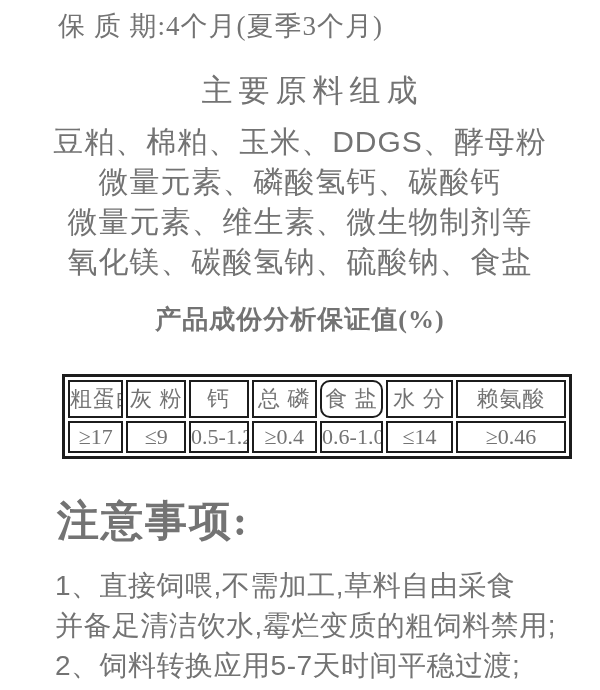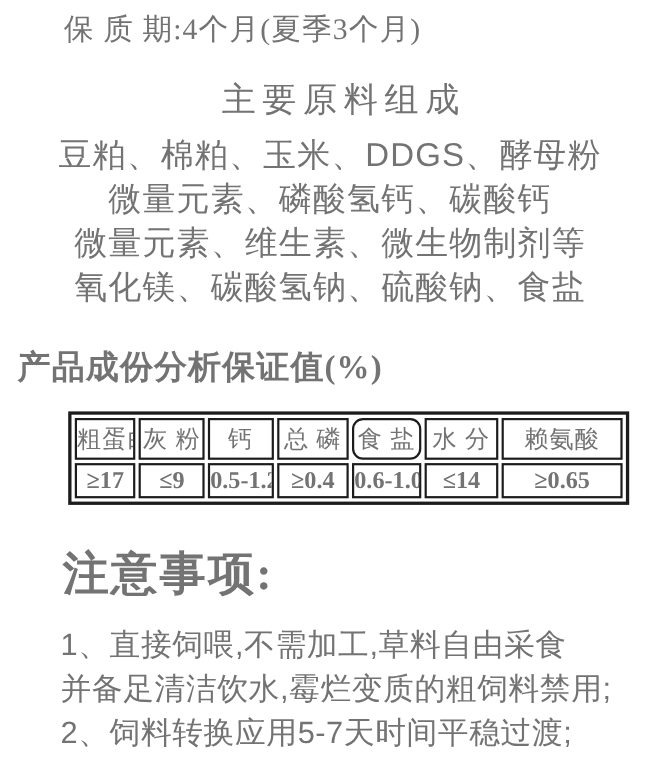--- a/index.html
+++ b/index.html
@@ -50,23 +50,23 @@
     font-size: 30px;
     line-height: 40px;
     letter-spacing: 1px;
     white-space: nowrap;
   }
   .analysis-title {
     position: absolute;
     top: 298px;
     left: 0;
     right: 0;
-    margin: 16px;
-    text-align: left;
-    font-size: 30px;
+    margin: 4px;
+    text-align: center;
+    font-size: 26px;
     font-weight: 700;
     letter-spacing: 1px;
   }
   .analysis-table {
     position: absolute;
     left: 62px;
     top: 374px;
     width: 510px;
     table-layout: fixed;
     border-collapse: separate;
@@ -84,21 +84,21 @@
   }
   .analysis-table th {
     height: 34px;
     font-size: 22px;
     font-weight: 400;
     letter-spacing: 1px;
   }
   .analysis-table td {
     height: 28px;
     font-size: 22px;
-    font-weight: 700;
+    font-weight: 400;
     text-align: center;
   }
   .analysis-table th:nth-child(1) { width: 11.4%; }
   .analysis-table th:nth-child(2) { width: 12.3%; }
   .analysis-table th:nth-child(3) { width: 12.3%; }
   .analysis-table th:nth-child(4) { width: 13.6%; }
   .analysis-table th:nth-child(5) { width: 13.0%; border-radius: 10px; }
   .analysis-table th:nth-child(6) { width: 14.0%; }
   .analysis-table th:nth-child(7) { width: 23.4%; }
   .notes-title {
@@ -152,21 +152,21 @@
         <th>水 分</th>
         <th>赖氨酸</th>
       </tr>
       <tr>
         <td>≥17</td>
         <td>≤9</td>
         <td>0.5-1.2</td>
         <td>≥0.4</td>
         <td>0.6-1.0</td>
         <td>≤14</td>
-        <td>≥0.65</td>
+        <td>≥0.46</td>
       </tr>
     </tbody>
   </table>
 
   <h1 class="notes-title">注意事项:</h1>
 
   <div class="notes">
     <div>1、直接饲喂,不需加工,草料自由采食</div>
     <div>并备足清洁饮水,霉烂变质的粗饲料禁用;</div>
     <div>2、饲料转换应用5-7天时间平稳过渡;</div>

